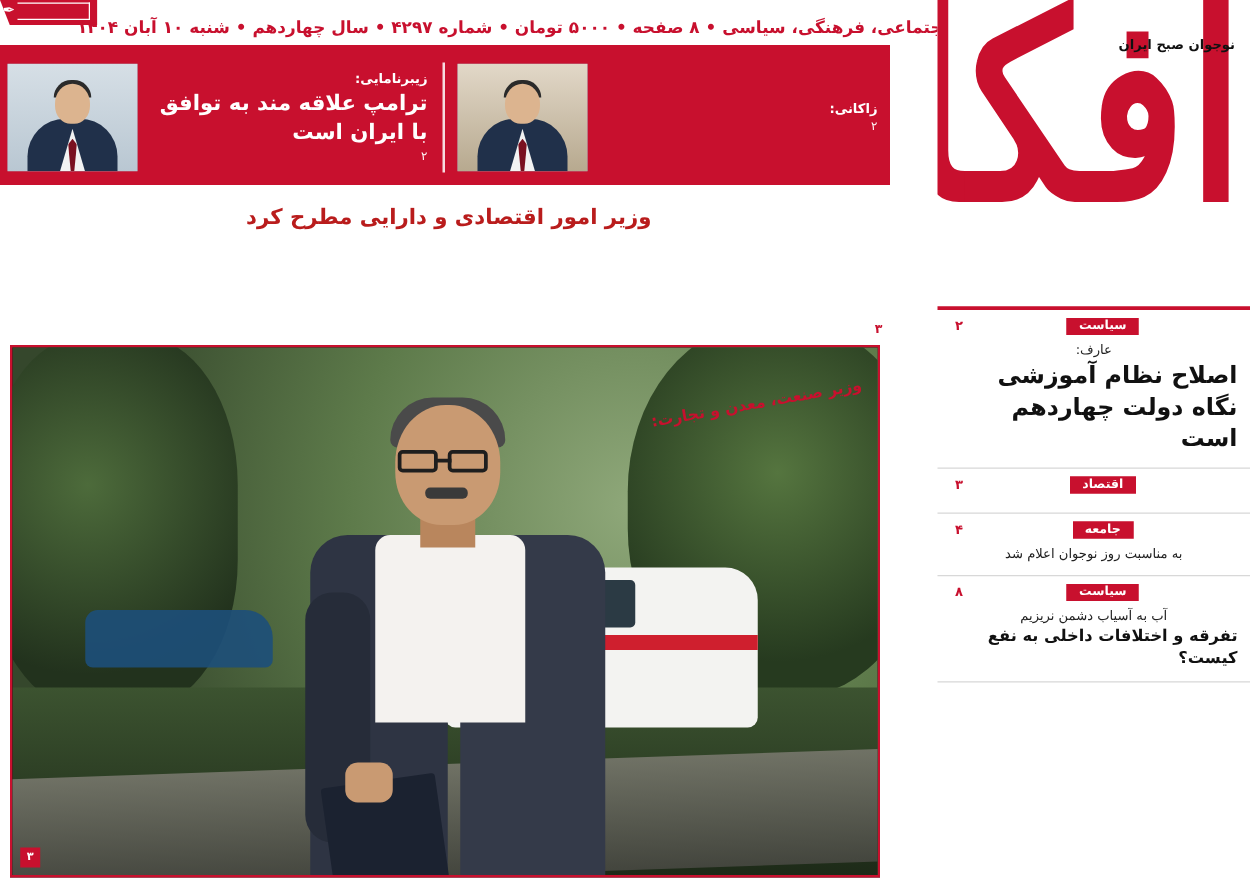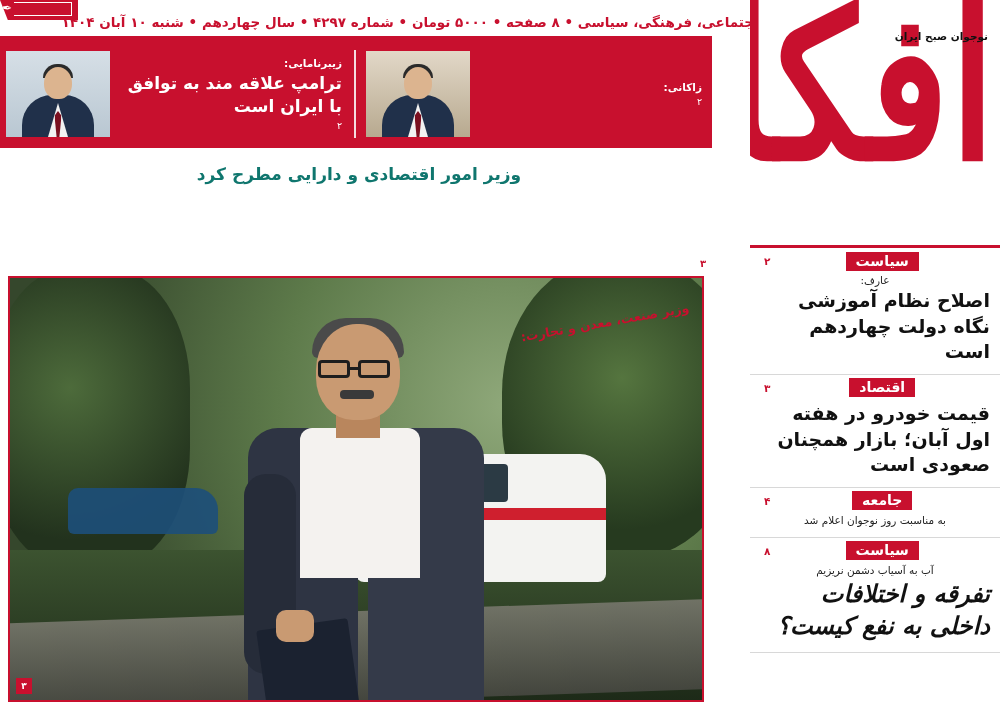--- a/index.html
+++ b/index.html
@@ -202,21 +202,21 @@
     background: #ffffff;
   }
   .main-kicker {
     position: absolute;
     top: 14px; right: 8px;
     width: 690px;
     text-align: center;
     direction: rtl;
     font-size: 17px;
     font-weight: bold;
-    color: #0f766e;
+    color: #b91c1c;
     letter-spacing: -0.4px;
   }
   .main-headline {
     position: absolute;
     top: 36px; right: 4px;
     width: 700px;
     text-align: center;
     direction: rtl;
     font-family: "DejaVu Serif", "Liberation Serif", serif;
     font-size: 43px;
@@ -335,21 +335,21 @@
     display: flex;
     flex-direction: row;
     align-items: center;
     justify-content: space-between;
     height: 18px;
     margin-bottom: 4px;
   }
   .side-sec {
     background: #c8102e;
     color: #ffffff;
-    font-size: 14px;
+    font-size: 10px;
     font-weight: bold;
     padding: 1px 10px 2px 10px;
     direction: rtl;
   }
   .side-page {
     color: #c8102e;
     font-size: 10.5px;
     font-weight: bold;
   }
   .side-rule {
@@ -370,21 +370,21 @@
   }
   .side-head {
     direction: rtl;
     text-align: right;
     font-size: 19px;
     font-weight: bold;
     color: #111111;
     line-height: 1.35;
     letter-spacing: -0.5px;
   }
-  .side-head.small { font-size: 24px; font-style: italic; }
+  .side-head.small { font-size: 13px; }
 </style>
 </head>
 <body>
 
 <div id="page">
 
   <div class="top-row">
     <div class="corner-flag">
       <div class="corner-flag-inner"></div>
       <div class="corner-pen">✒</div>
@@ -481,21 +481,20 @@
       <div class="side-kicker">عارف:</div>
       <div class="side-head">اصلاح نظام آموزشی نگاه دولت چهاردهم است</div>
     </div>
 
     <div class="side-item">
       <div class="side-bar">
         <div class="side-rule"></div>
         <div class="side-sec">اقتصاد</div>
         <div class="side-page">۳</div>
       </div>
-      <div class="side-head">قیمت خودرو در هفته اول آبان؛ بازار همچنان صعودی است</div>
     </div>
 
     <div class="side-item">
       <div class="side-bar">
         <div class="side-rule"></div>
         <div class="side-sec">جامعه</div>
         <div class="side-page">۴</div>
       </div>
       <div class="side-kicker">به مناسبت روز نوجوان اعلام شد</div>
     </div>

